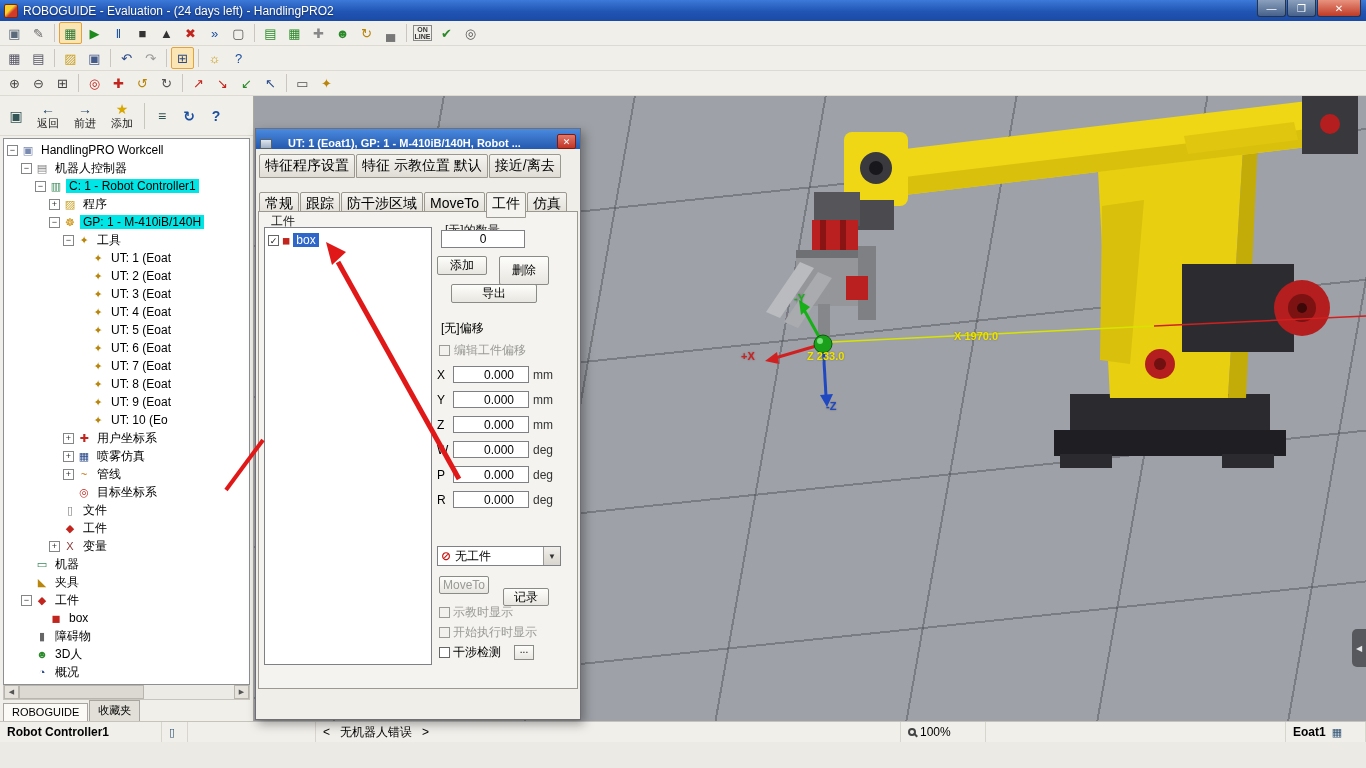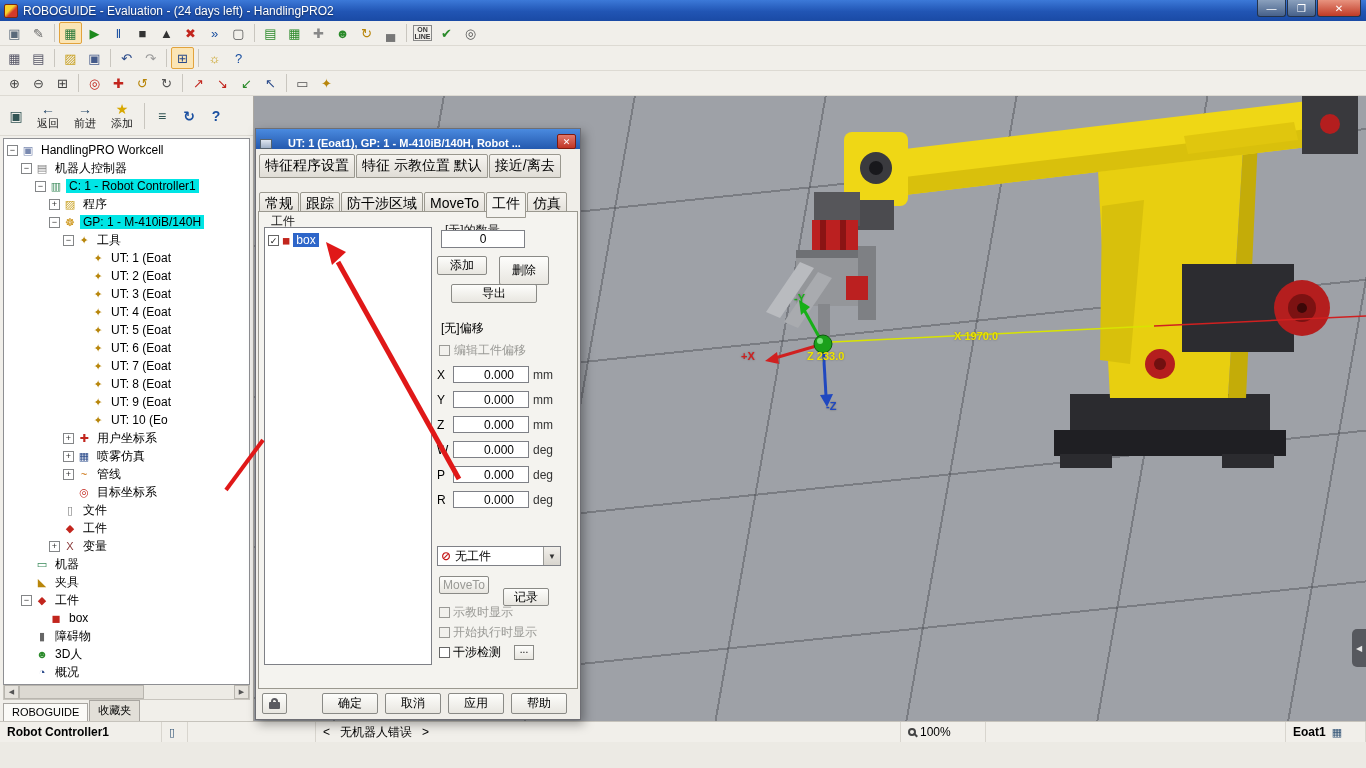--- a/index.html
+++ b/index.html
@@ -615,30 +615,20 @@
             <span class="cb-lbl dis">开始执行时显示</span>
           </div>
           <div class="cb-row">
             <span class="cb"></span>
             <span class="cb-lbl">干涉检测</span>
             <span class="dots-btn">...</span>
           </div>
         </div>
     </div>
 
-    <div class="dlg-bottom">
-      <span class="btn lock-btn">
-        <span class="lock-shackle"></span>
-        <span class="lock-body"></span>
-      </span>
-      <span class="btn txtbtn ok">确定</span>
-      <span class="btn txtbtn ca">取消</span>
-      <span class="btn txtbtn ap">应用</span>
-      <span class="btn txtbtn he">帮助</span>
-    </div>
   </div>
 
   <svg class="anno" viewBox="0 0 1366 768">
     <line x1="459" y1="479" x2="338" y2="262" stroke="#E01818" stroke-width="5"></line>
     <polygon points="326,242 346,252 332,265" fill="#E01818"></polygon>
     <line x1="226" y1="490" x2="263" y2="440" stroke="#E01818" stroke-width="4"></line>
   </svg>
 
   <div class="statusbar">
     <span class="sseg bold" style="width:162px">Robot Controller1</span>

